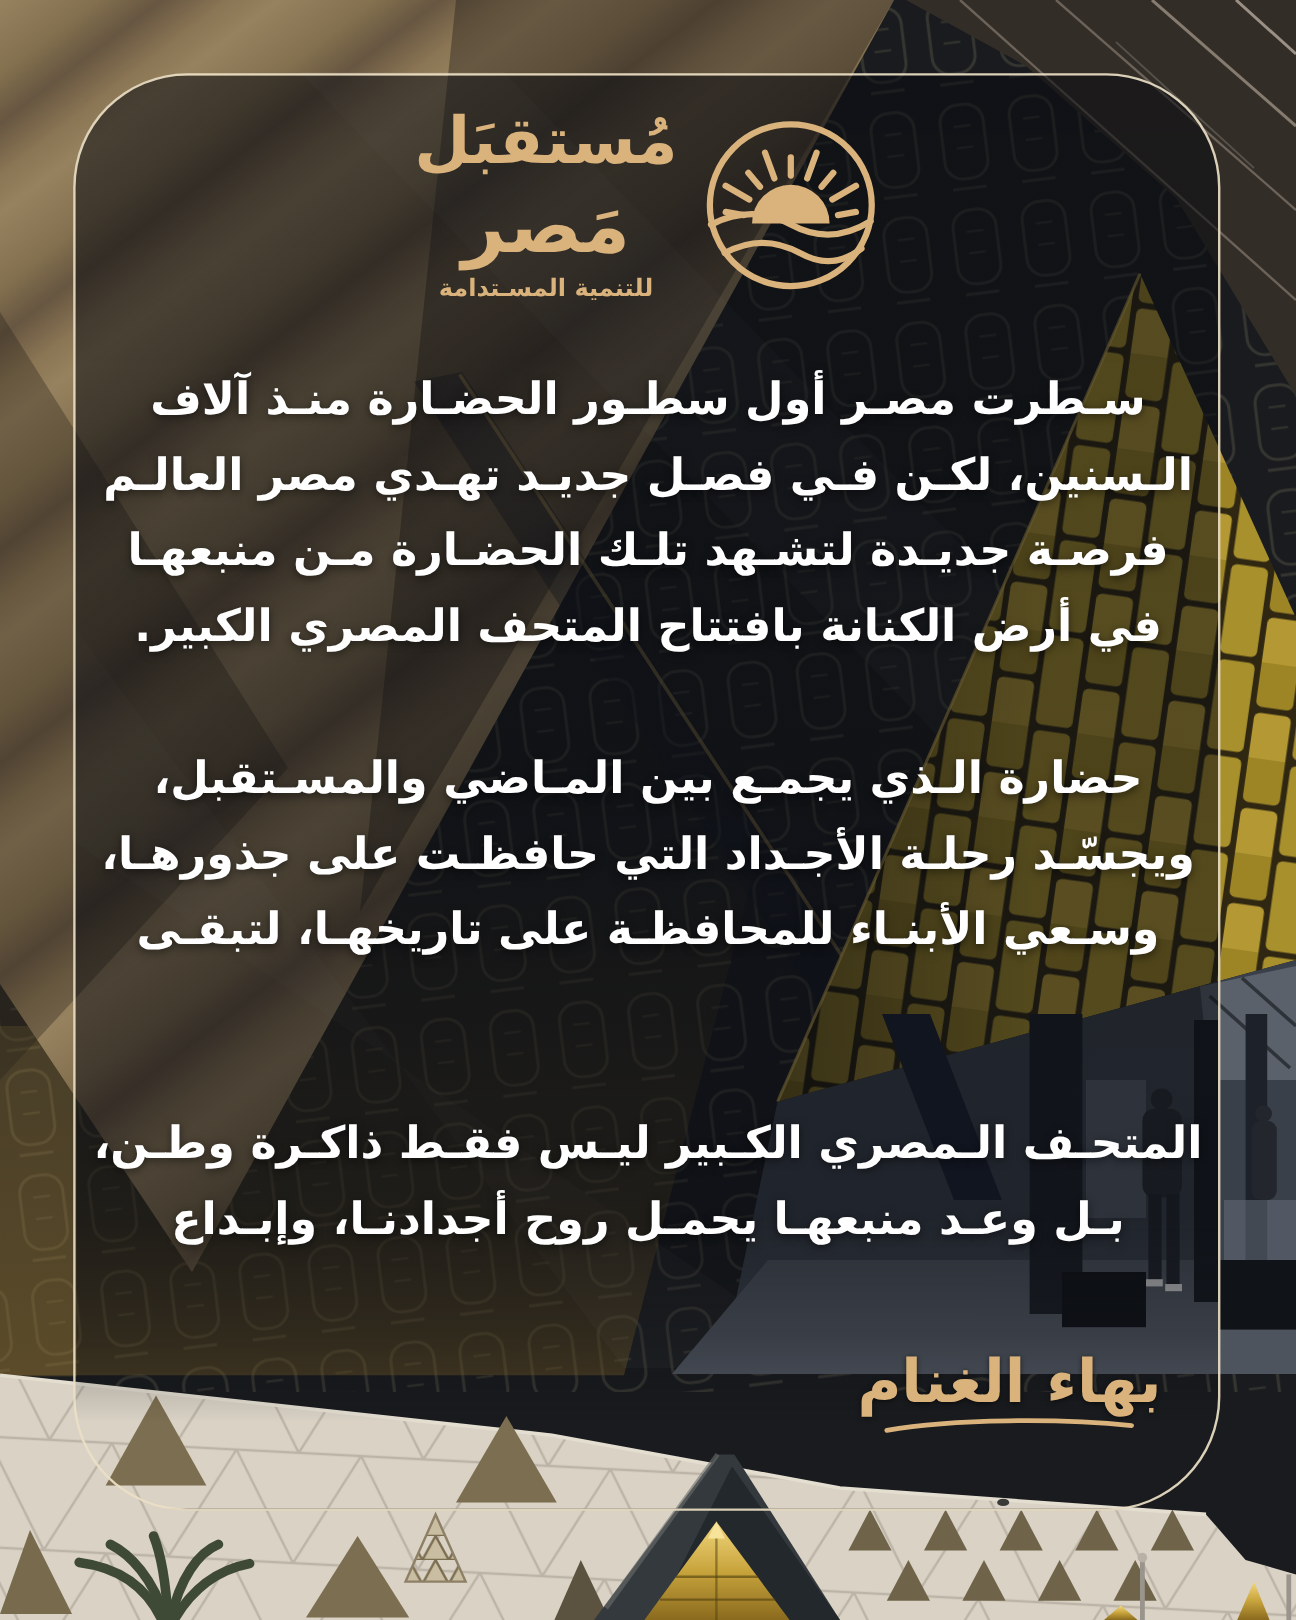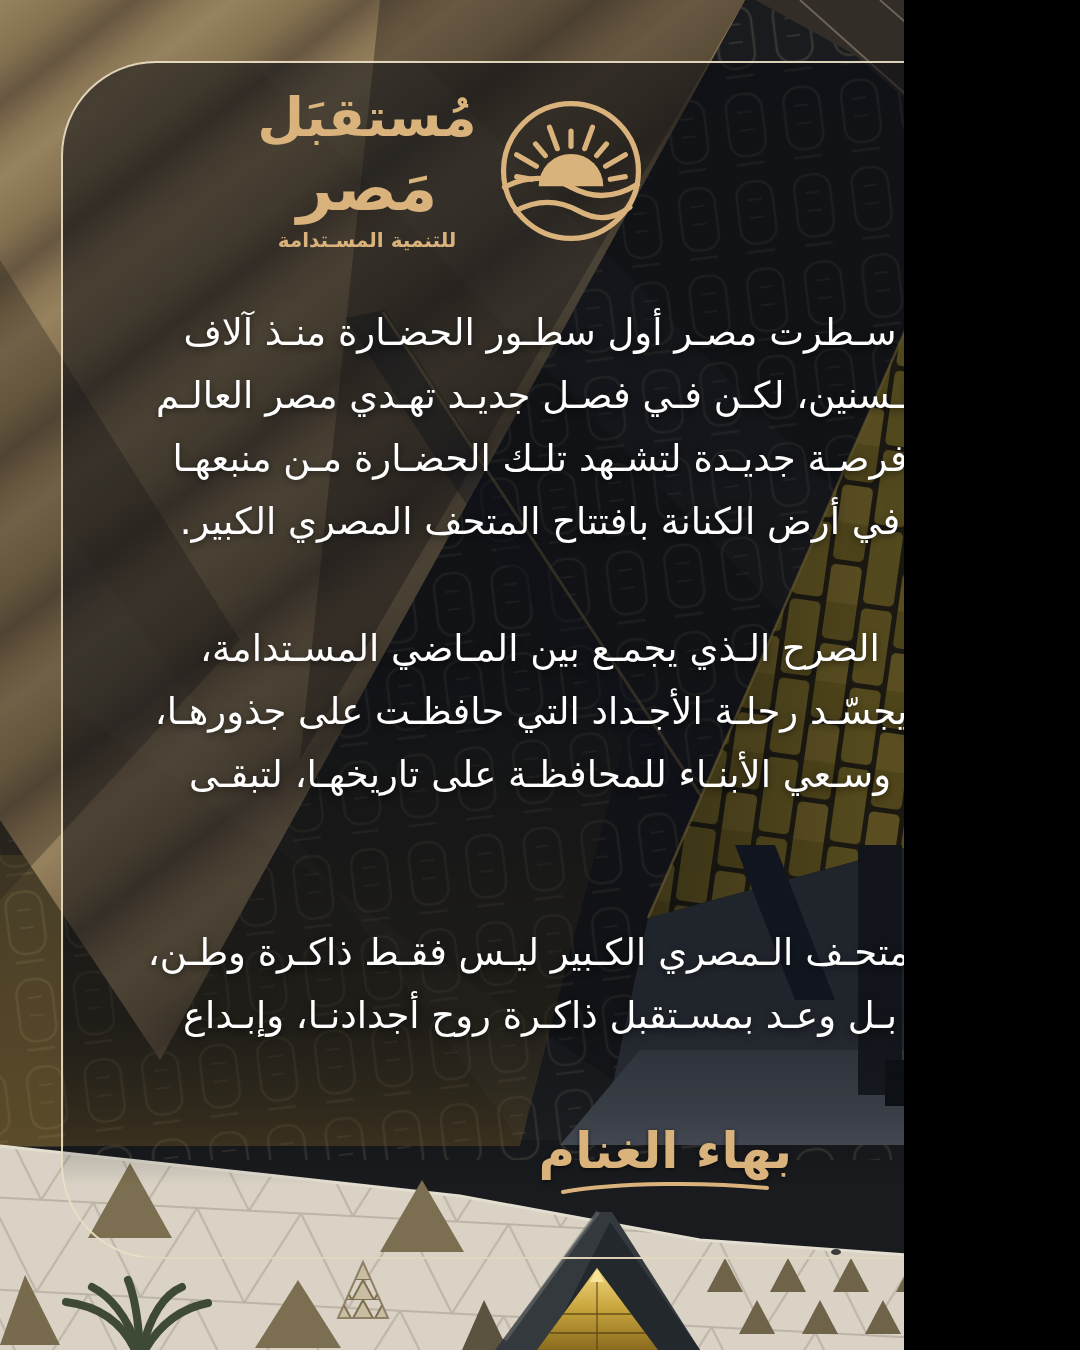--- a/index.html
+++ b/index.html
@@ -1,17 +1,17 @@
 <!DOCTYPE html>
 <html lang="ar"><head>
 <meta charset="utf-8">
 <style>
   html,body{margin:0;padding:0;background:#000;}
   .canvas{
-    position:relative;width:904px;height:1350px;overflow:hidden;
+    position:relative;width:1080px;height:1350px;overflow:hidden;
     background:#0f172a;font-family:"DejaVu Sans",sans-serif;
   }
   .bg-svg{position:absolute;left:0;top:0;}
   
   .frame{
     position:absolute;left:61px;top:61px;width:956px;height:1198px;
     border:2px solid rgba(235,224,198,0.92);border-radius:95px;
     background:linear-gradient(to bottom,
       rgba(10,12,17,0.56) 0%,
       rgba(10,12,17,0.52) 80%,
@@ -22,21 +22,21 @@
   .logo{
     position:absolute;top:90px;left:0;right:0;
     display:flex;justify-content:center;align-items:center;gap:18px;direction:ltr;
   }
   .logo-text{display:flex;flex-direction:column;align-items:center;direction:rtl;color:#d9b27c;}
   .logo-line1{font-size:54px;font-weight:bold;line-height:1.05;letter-spacing:1px;}
   .logo-line2{font-size:63px;font-weight:bold;line-height:1.0;margin-top:10px;letter-spacing:2px;}
   .logo-sub{font-size:20px;font-weight:bold;margin-top:8px;letter-spacing:0.5px;}
   .para{
     position:absolute;left:60px;width:960px;direction:rtl;text-align:center;
-    color:#ffffff;font-weight:normal;font-size:37px;line-height:63px;
+    color:#ffffff;font-weight:bold;font-size:37px;line-height:63px;
     text-shadow:0 2px 7px rgba(0,0,0,0.5);
   }
   .para .line{white-space:nowrap;}
   .p1{top:301px;} .p2{top:617px;} .p3{top:921px;}
   .signature{
     position:absolute;top:1124px;right:112px;direction:rtl;
     display:flex;flex-direction:column;align-items:center;
     color:#d9b27c;
   }
   .signature-name{font-size:50px;font-weight:bold;line-height:1.1;letter-spacing:1px;
@@ -228,28 +228,28 @@
   </div>
 
   <div class="para p1">
     <div class="line">سـطرت مصـر أول سطـور الحضـارة منـذ آلاف</div>
     <div class="line">الـسنين، لكـن فـي فصـل جديـد تهـدي مصر العالـم</div>
     <div class="line">فرصـة جديـدة لتشـهد تلـك الحضـارة مـن منبعهـا</div>
     <div class="line">في أرض الكنانة بافتتاح المتحف المصري الكبير.</div>
   </div>
 
   <div class="para p2">
-    <div class="line">الصرح الـذي يجمـع بين المـاضي المسـتدامة،</div>
+    <div class="line">حضارة الـذي يجمـع بين المـاضي والمسـتقبل،</div>
     <div class="line">ويجسّـد رحلـة الأجـداد التي حافظـت على جذورهـا،</div>
     <div class="line">وسـعي الأبنـاء للمحافظـة على تاريخهـا، لتبقـى</div>
   </div>
 
   <div class="para p3">
     <div class="line">المتحـف الـمصري الكـبير ليـس فقـط ذاكـرة وطـن،</div>
-    <div class="line">بـل وعـد بمسـتقبل ذاكـرة روح أجدادنـا، وإبـداع</div>
+    <div class="line">بـل وعـد منبعهـا يحمـل روح أجدادنـا، وإبـداع</div>
   </div>
 
   <div class="signature">
     <div class="signature-name">بهاء الغنام</div>
     <svg width="214" height="18" viewBox="0 0 214 18" aria-hidden="true">
       <path d="M5,13 C60,3 152,3 209,9" fill="none" stroke="#d9b27c" stroke-width="4" stroke-linecap="round"></path>
     </svg>
   </div>
 
 </div>

